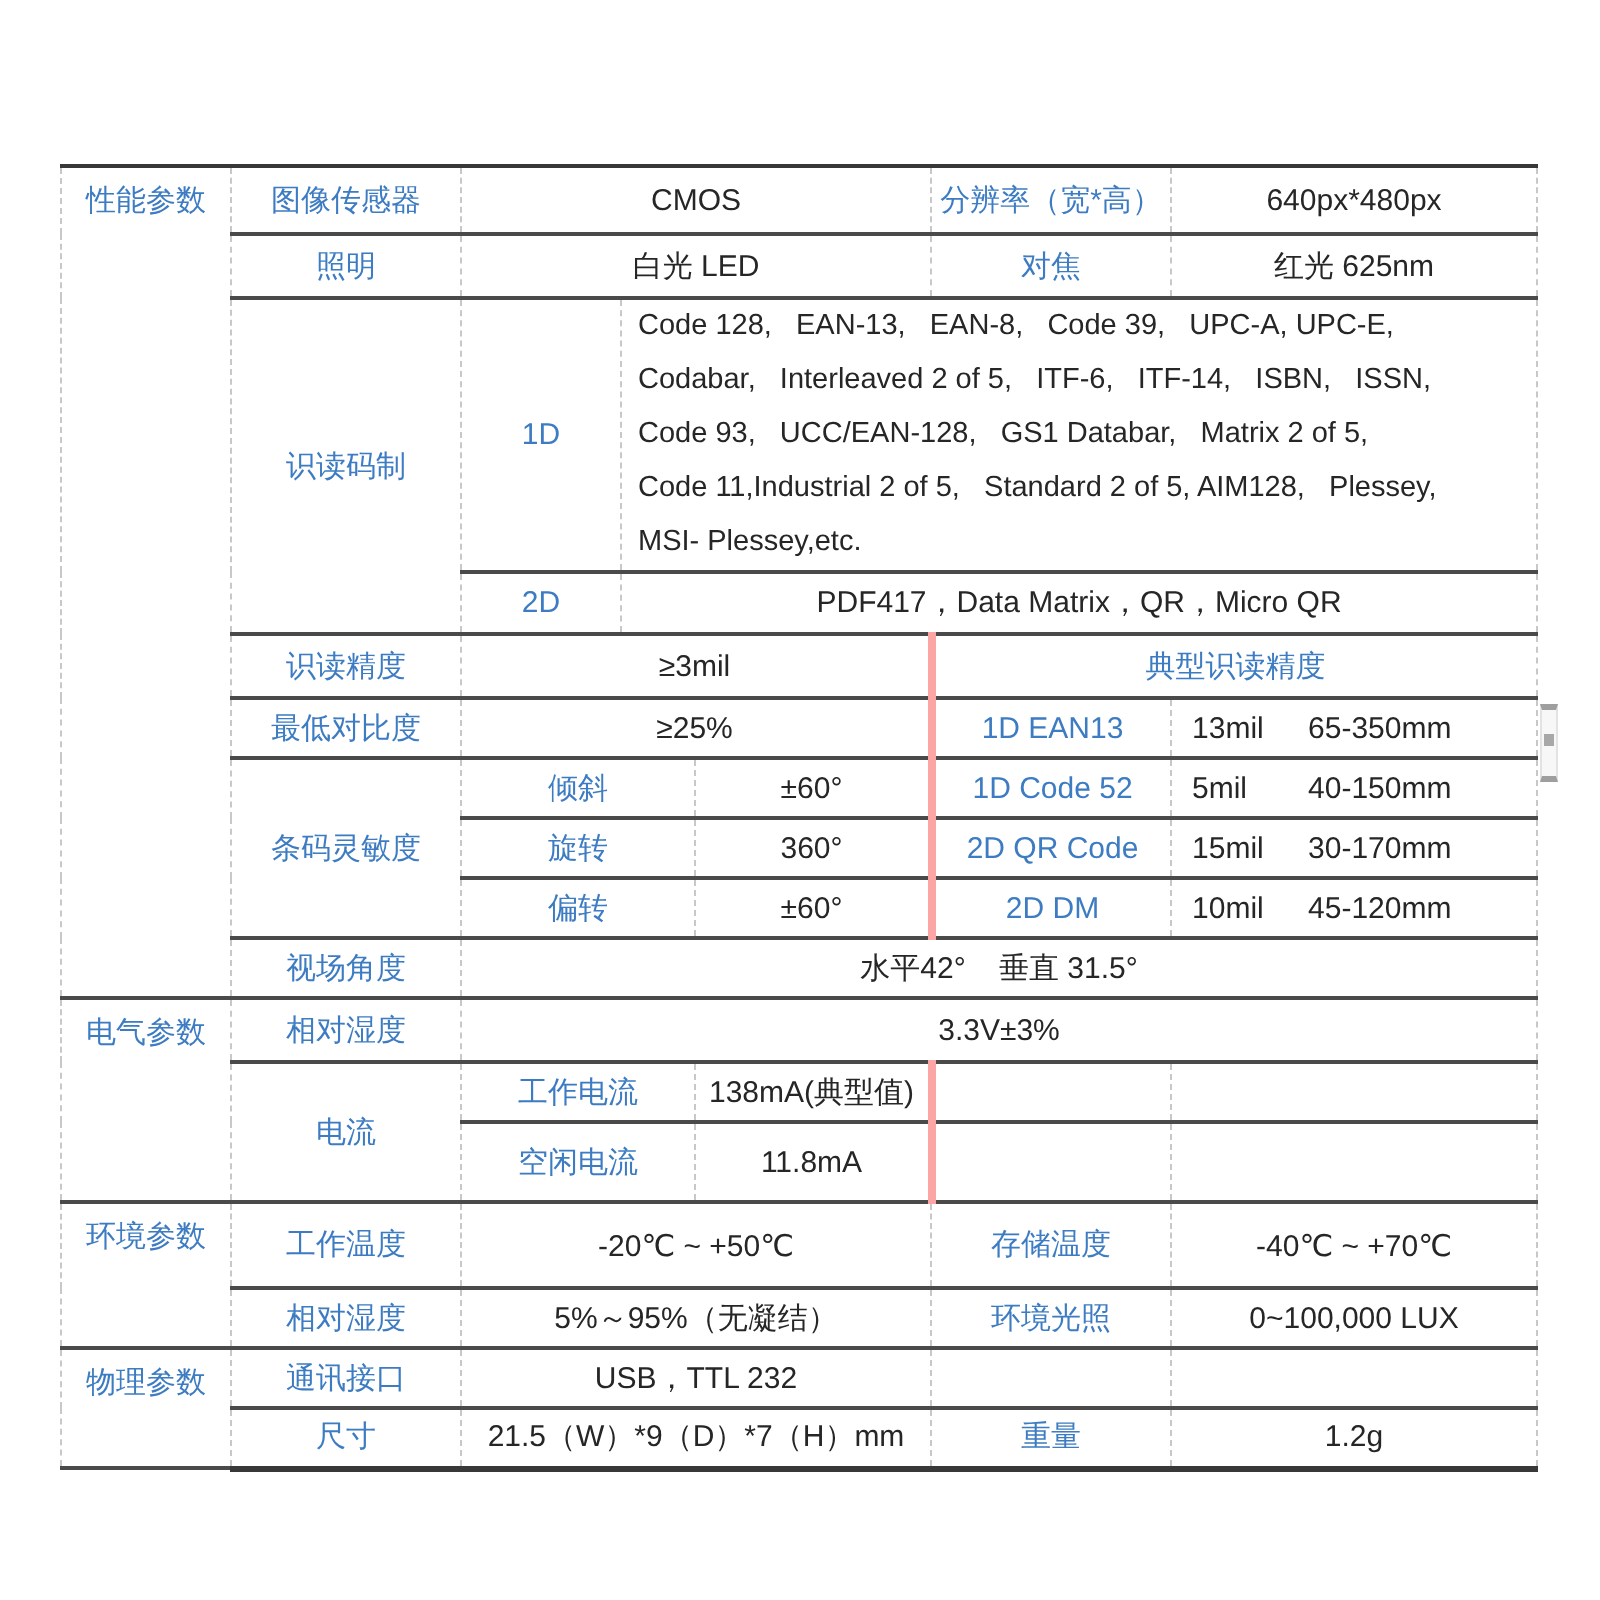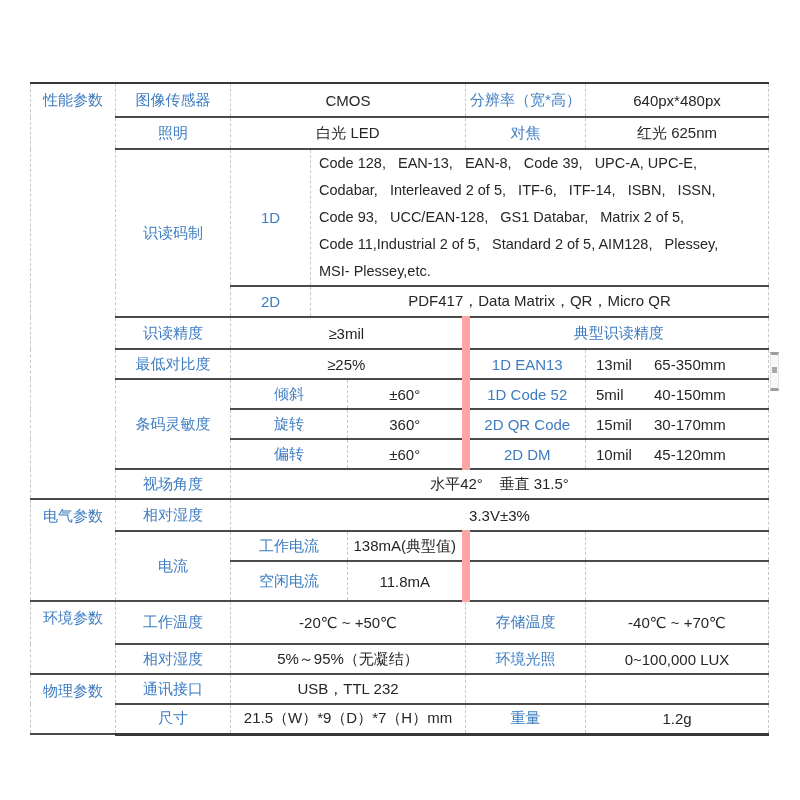--- a/index.html
+++ b/index.html
@@ -7,21 +7,21 @@
         font-family:"Liberation Sans","DejaVu Sans",sans-serif;color:#262626;}
   table.spec{position:absolute;left:30px;top:46px;width:738px;border-collapse:collapse;
              table-layout:fixed;border-top:2px solid #383838;margin-top:36px;}
   td{font-size:15px;text-align:center;vertical-align:middle;padding:0;
      border-bottom:2px solid #4a4a4a;overflow:hidden;}
   tr.last td{border-bottom:3px solid #383838;}
   .blue{color:#3d7cc2;}
   .cat{color:#3d7cc2;vertical-align:top;padding-top:7px;font-size:15px;}
   .bl-d{border-left:1px dashed #c8c8c8;}
   .br-d{border-right:1px dashed #c8c8c8;}
-  .bl-s{border-left:8px solid #fca5a5;}
+  .bl-s{border-left:4px solid #fca5a5;}
   .codes{text-align:left;padding-left:8px;}
   .codes div{white-space:pre;line-height:27px;font-size:14.5px;color:#262626;}
   .pre{white-space:pre;}
   .milcell{text-align:left;padding-left:10px;}
   .milcell .mil{display:inline-block;width:58px;text-align:left;}
   .note{position:absolute;left:32px;top:676px;font-size:11px;color:#3465a8;}
   .scroll-thumb{position:absolute;left:770px;top:352px;width:9px;height:39px;
         background:#f7f7f7;border:1px solid #e3e3e3;border-top:3px solid #9e9e9e;
         border-bottom:3px solid #9e9e9e;box-sizing:border-box;}
   .scroll-grip{position:absolute;left:1px;top:12px;width:5px;height:6px;background:#a8a8a8;}

